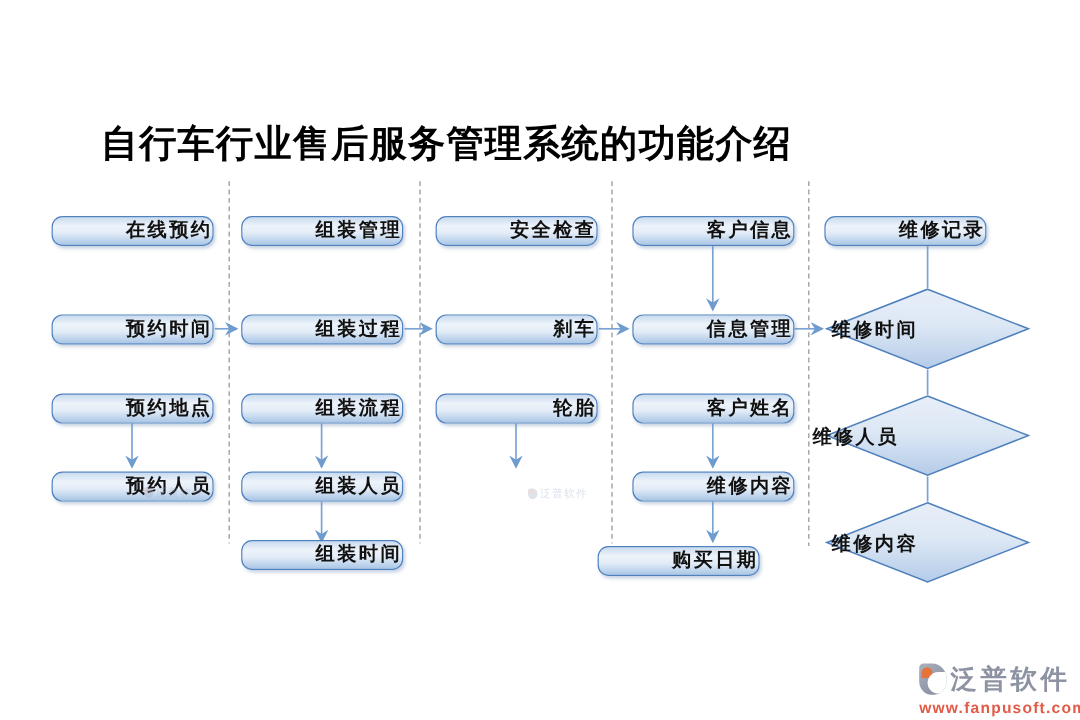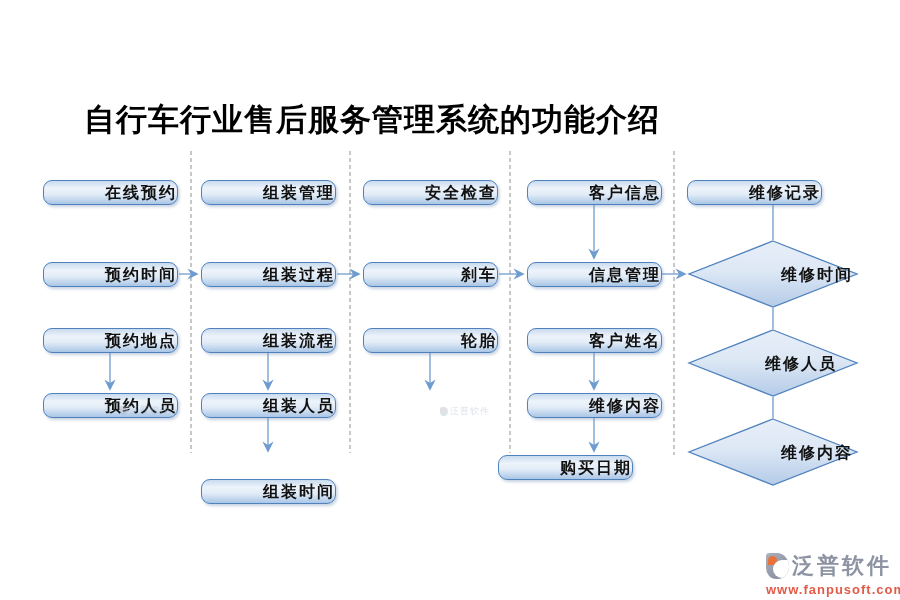--- a/index.html
+++ b/index.html
@@ -13,21 +13,21 @@
   }
   .node{
     position:absolute;width:135px;height:25px;box-sizing:border-box;
     border:1.4px solid #4f81bd;border-radius:9px;
     background:linear-gradient(180deg,#c9dbef 0%,#edf3fa 32%,#e2ecf7 58%,#aac6e6 100%);
     box-shadow:1.5px 2px 3px rgba(130,155,190,0.45);
     font-size:16px;font-weight:bold;color:#111111;letter-spacing:2px;
     line-height:23px;text-align:right;white-space:nowrap;
   }
   .diamond-label{
-    position:absolute;width:160px;text-align:right;
+    position:absolute;width:160px;text-align:left;
     font-size:16px;font-weight:bold;color:#111111;letter-spacing:2px;white-space:nowrap;
   }
   svg.layer{position:absolute;left:0;top:0;}
   .logo{position:absolute;left:766px;top:551px;}
   .logo-row{display:flex;align-items:center;}
   .logo-icon{
     position:relative;width:23px;height:26px;margin-right:3px;
     background:linear-gradient(140deg,#aab0bd 0%,#8f95a6 70%);
     border-radius:4px 60% 55% 50%;overflow:hidden;
   }
@@ -109,21 +109,21 @@
 
   <div class="node" style="left:43px;top:180px">在线预约</div>
   <div class="node" style="left:43px;top:262px">预约时间</div>
   <div class="node" style="left:43px;top:328px">预约地点</div>
   <div class="node" style="left:43px;top:393px">预约人员</div>
 
   <div class="node" style="left:201px;top:180px">组装管理</div>
   <div class="node" style="left:201px;top:262px">组装过程</div>
   <div class="node" style="left:201px;top:328px">组装流程</div>
   <div class="node" style="left:201px;top:393px">组装人员</div>
-  <div class="node" style="left:201px;top:479px">组装时间</div>
+  <div class="node" style="left:201px;top:450px">组装时间</div>
 
   <div class="node" style="left:363px;top:180px">安全检查</div>
   <div class="node" style="left:363px;top:262px">刹车</div>
   <div class="node" style="left:363px;top:328px">轮胎</div>
 
   <div class="node" style="left:527px;top:180px">客户信息</div>
   <div class="node" style="left:527px;top:262px">信息管理</div>
   <div class="node" style="left:527px;top:328px">客户姓名</div>
   <div class="node" style="left:527px;top:393px">维修内容</div>
   <div class="node" style="left:498px;top:455px">购买日期</div>

